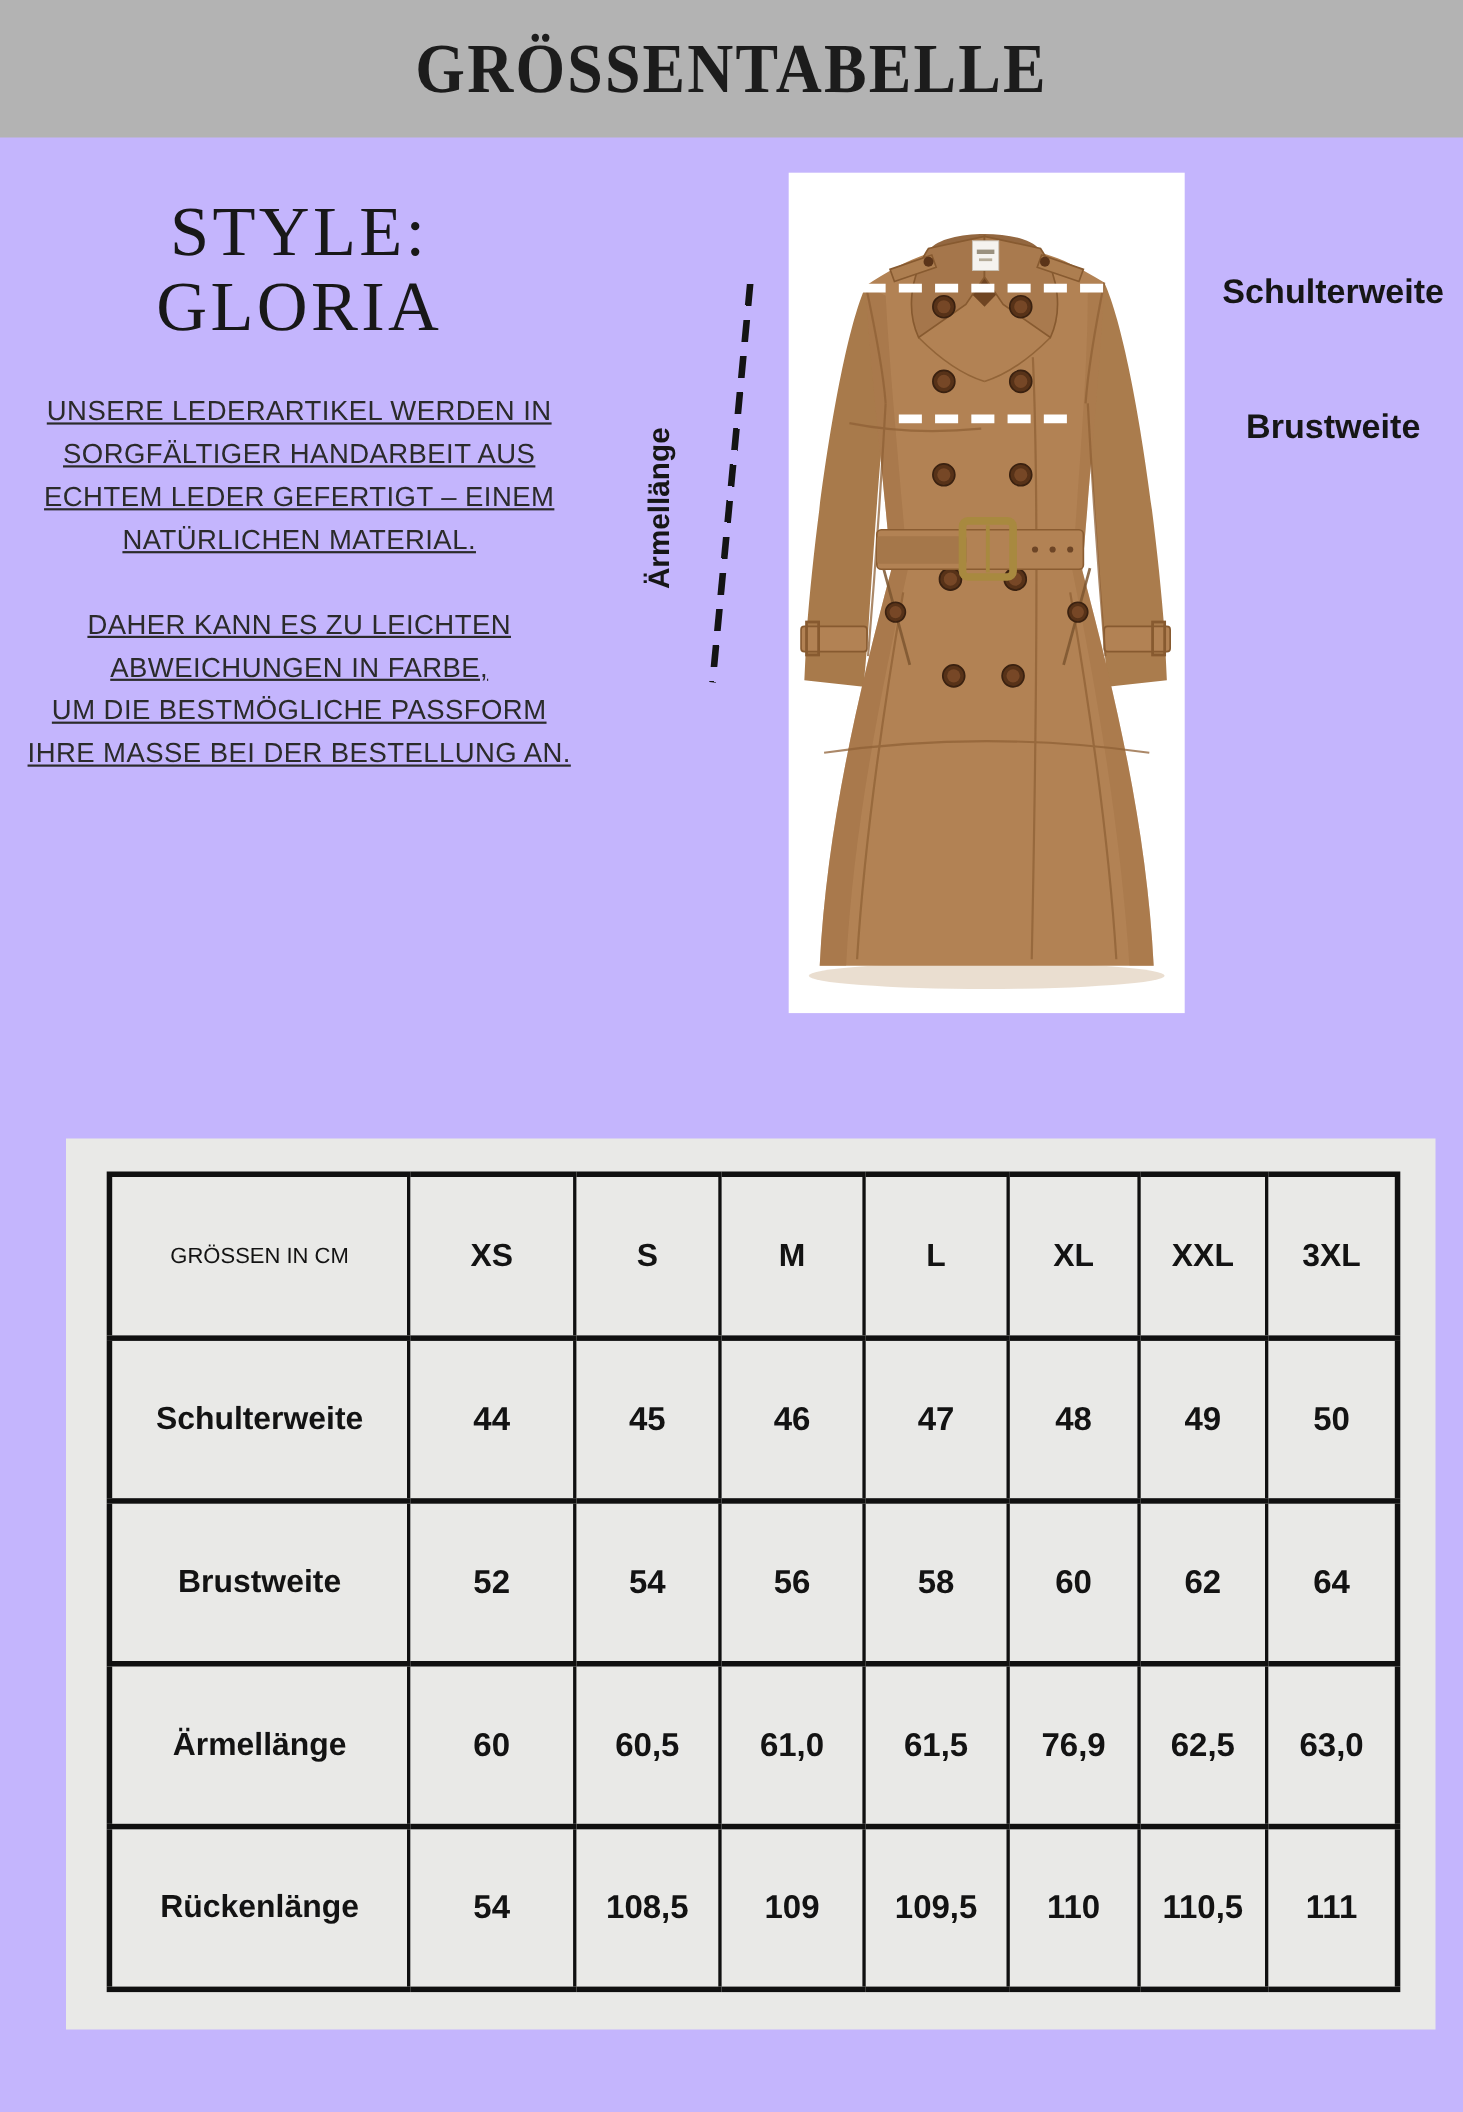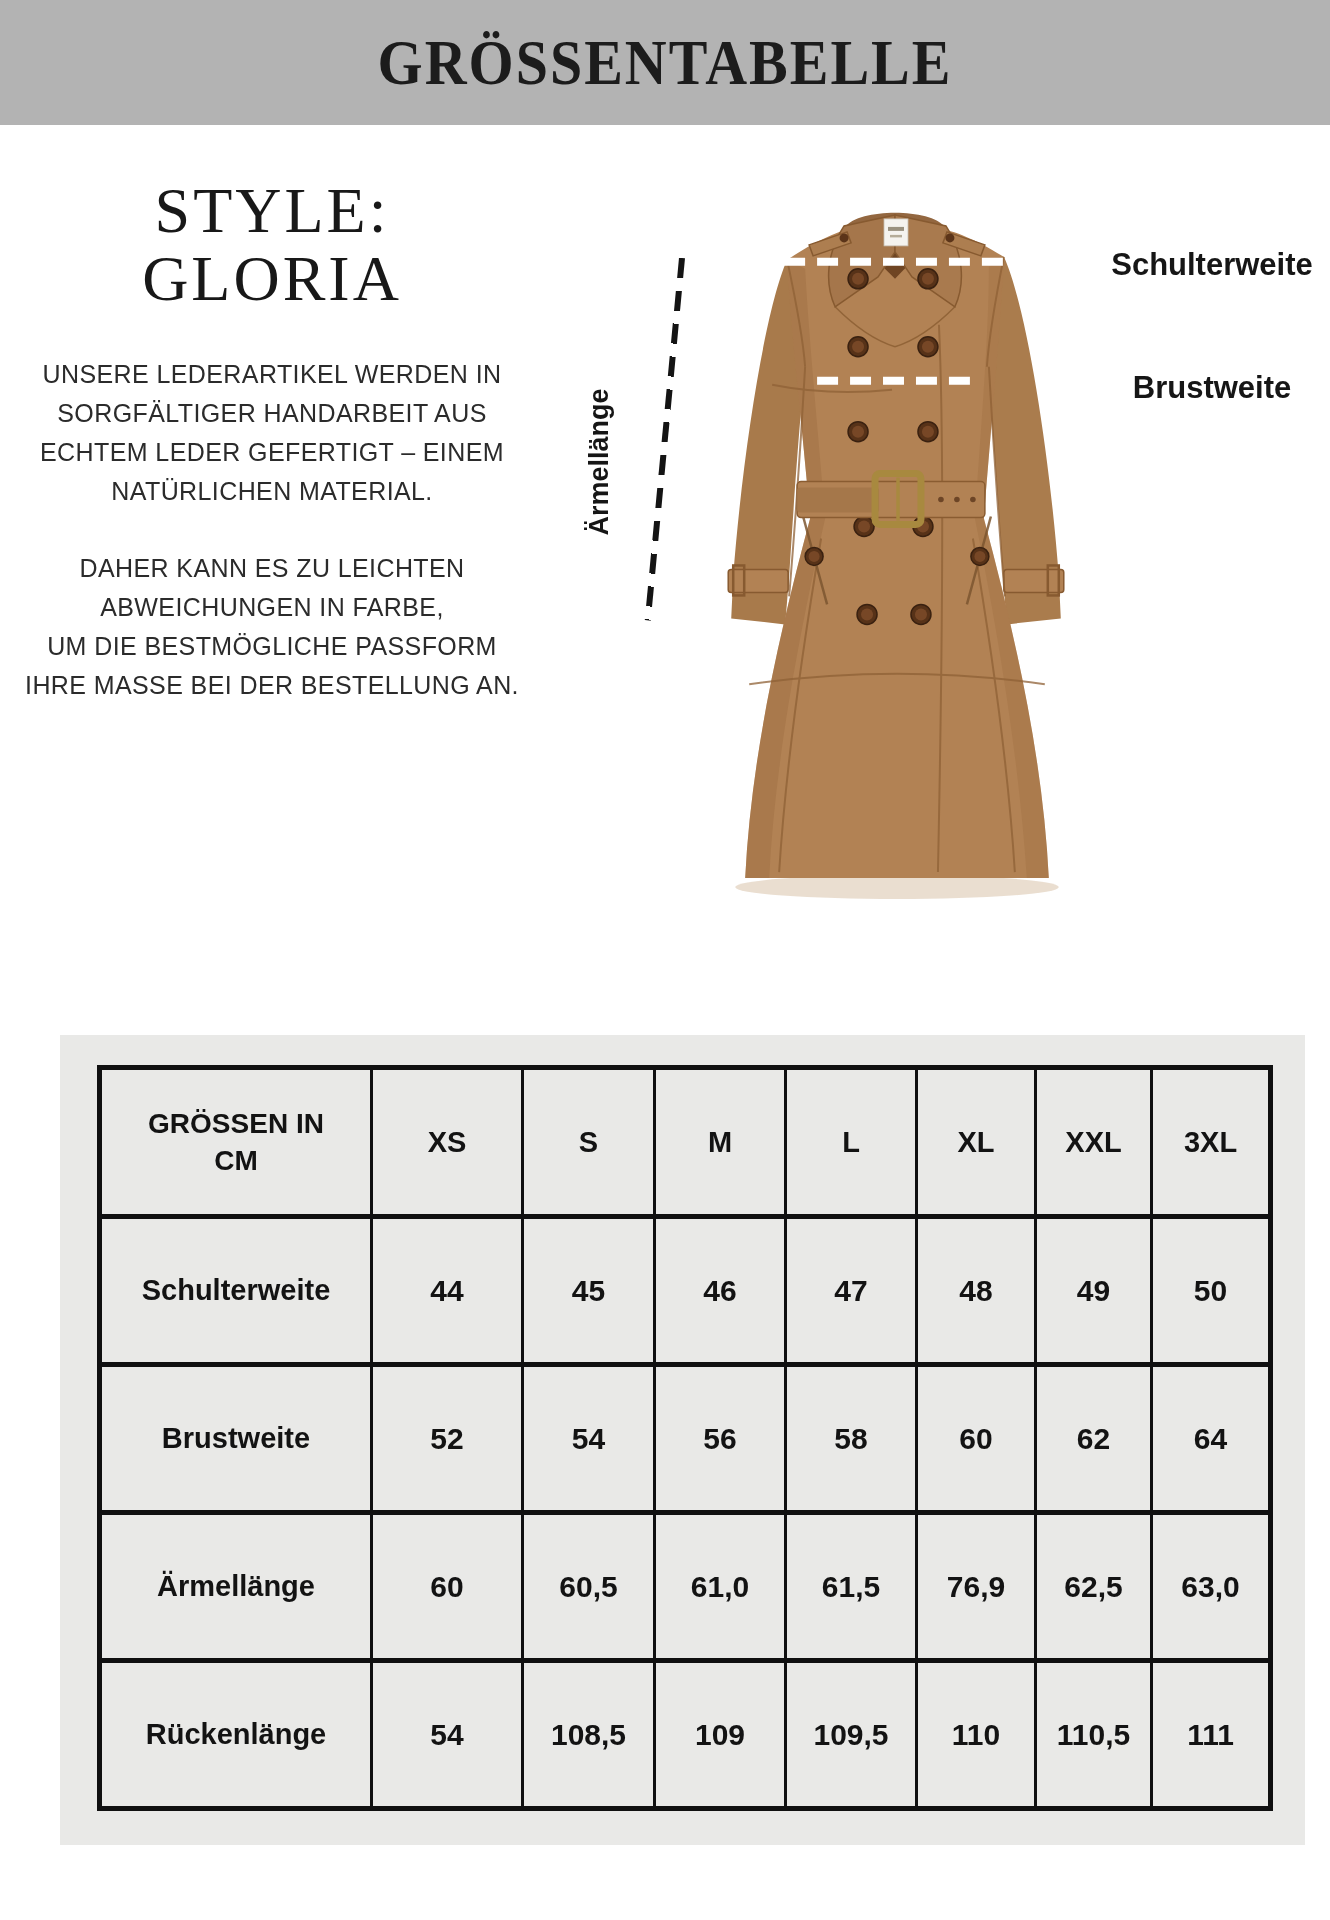--- a/index.html
+++ b/index.html
@@ -1,19 +1,19 @@
 <!DOCTYPE html>
 <html><head>
 <meta charset="utf-8">
 <style>
   * { margin:0; padding:0; box-sizing:border-box; }
   html,body { background:#dddddd; }
   #page {
     position:relative; width:1330px; height:1920px;
-    background:#ffffff; overflow:hidden;
+    background:#c4b5fd; overflow:hidden;
     font-family:"Liberation Sans", sans-serif; color:#141414;padding-left:30px;
   }
   
   .header-band {
     position:absolute; left:0; top:0; width:1330px; height:125px;
     background:#b3b3b3; display:flex; align-items:center; justify-content:center;
   }
   .header-band h1 {
     font-family:"Liberation Serif", serif; font-weight:700;
     font-size:58px; letter-spacing:2px; color:#1c1c1c;
@@ -22,21 +22,21 @@
   
   .style-block {
     position:absolute; left:12px; top:155px; width:520px; text-align:center;
   }
   .style-title {
     font-family:"Liberation Serif", serif; font-weight:400;
     font-size:64px; line-height:68px; letter-spacing:3px; color:#181818;
     padding-top:22px;
   }
   .style-paragraph { margin-top:42px; font-size:25px; line-height:39px;
-    letter-spacing:0.4px; color:#2b2b2b; }
+    letter-spacing:0.4px; color:#2b2b2b;text-decoration:underline; }
   .style-paragraph + .style-paragraph { margin-top:38px; }
   
   .coat-figure {
     position:absolute; left:717px; top:157px; width:360px; height:764px;
     background:#ffffff;
   }
   
   .sleeve-line {
     position:absolute; left:679px; top:258px; width:6px; height:364px;
     background:repeating-linear-gradient(180deg,#141414 0 20px,transparent 20px 33px);
@@ -62,21 +62,21 @@
     position:absolute; left:37px; top:30px; width:1171px;
     border-collapse:collapse; table-layout:fixed;
     border:5px solid #101010; background:#e9e9e7;
   }
   .size-table th, .size-table td {
     border:3px solid #101010; border-top-width:5px; border-bottom-width:5px;
     text-align:center; vertical-align:middle; color:#131313;
   }
   .size-table tr { height:148px; }
   .size-table tr.header-row { height:149px; }
-  th.corner-cell { font-size:28px; line-height:37px; font-weight:700; padding:0 34px; }
+  th.corner-cell { font-size:20px; line-height:37px; font-weight:400; padding:0 34px; }
   th.size-col { font-size:29px; font-weight:700; }
   td.row-label { font-size:29px; font-weight:700; }
   td.val { font-size:30px; font-weight:700; }
 </style>
 </head>
 <body>
 
 <div id="page">
 
   <div class="header-band">

